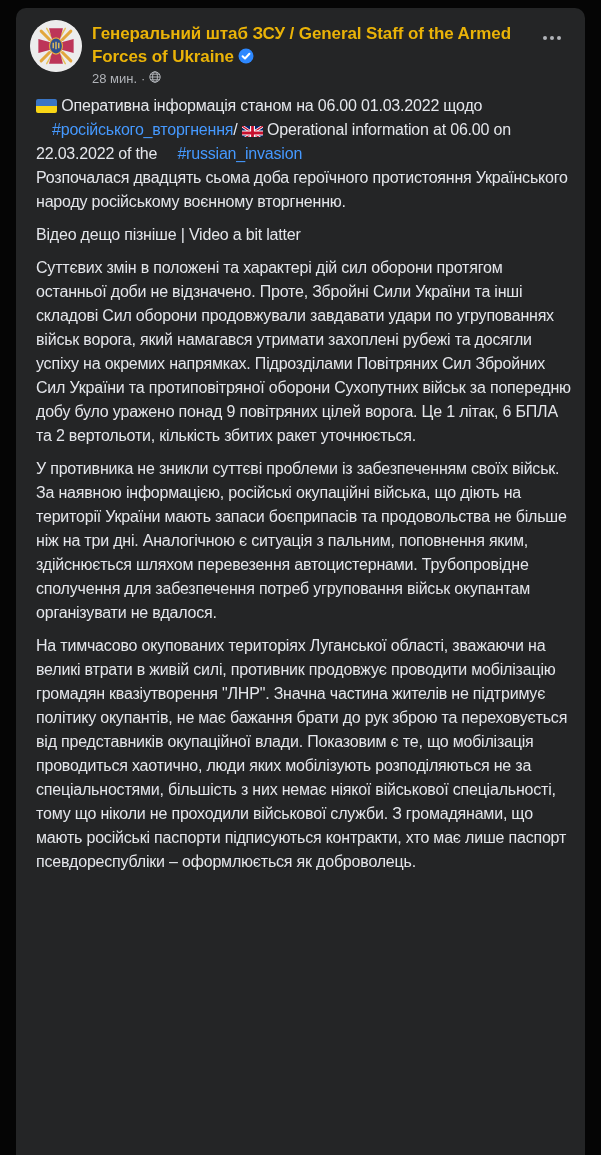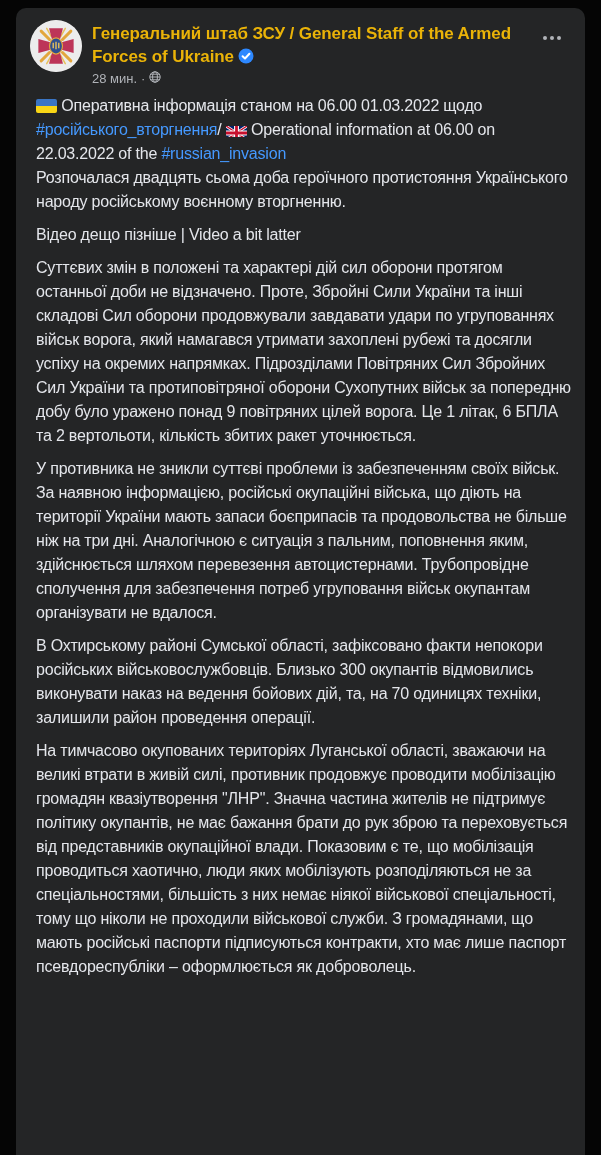--- a/index.html
+++ b/index.html
@@ -68,21 +68,21 @@
   
   .content {
     padding: 2px 12px 14px 20px;
     color: #e4e6eb;
     font-size: 16px;
     line-height: 24px;
     letter-spacing: -0.2px;
   }
   .content p { margin: 0 0 9px 0; }
   .content p.no-gap { margin-bottom: 0; }
-  a.hashtag { color: #4599ff; text-decoration: none; cursor: pointer; }
+  a.hashtag { color: #4599ff; text-decoration: none; cursor: pointer; margin-left: 16px; }
   .flag {
     display: inline-block;
     width: 21px; height: 14px;
     border-radius: 2px;
     vertical-align: -2px;
     overflow: hidden;
   }
   .flag-ua { background: linear-gradient(to bottom, #3a75c4 50%, #f9d616 50%); }
   .globe-icon { display: inline-block; }
 </style>
@@ -158,18 +158,17 @@
           <path d="M0,0 L60,40 M60,0 L0,40" stroke="#C8102E" stroke-width="4"></path>
           <path d="M30,0 V40 M0,20 H60" stroke="#ffffff" stroke-width="14"></path>
           <path d="M30,0 V40 M0,20 H60" stroke="#C8102E" stroke-width="8"></path>
         </svg></span><span> Operational information at 06.00 on 22.03.2022 of the </span><a class="hashtag">#russian_invasion</a>
     </p>
     <p>Розпочалася двадцять сьома доба героїчного протистояння Українського народу російському воєнному вторгненню.</p>
 
     <p>Відео дещо пізніше | Video a bit latter</p>
     <p>Суттєвих змін в положені та характері дій сил оборони протягом останньої доби не відзначено. Проте, Збройні Сили України та інші складові Сил оборони продовжували завдавати удари по угрупованнях військ ворога, який намагався утримати захоплені рубежі та досягли успіху на окремих напрямках. Підрозділами Повітряних Сил Збройних Сил України та протиповітряної оборони Сухопутних військ за попередню добу було уражено понад 9 повітряних цілей ворога. Це 1 літак, 6 БПЛА та 2 вертольоти, кількість збитих ракет уточнюється.</p>
     <p>У противника не зникли суттєві проблеми із забезпеченням своїх військ. За наявною інформацією, російські окупаційні війська, що діють на території України мають запаси боєприпасів та продовольства не більше ніж на три дні. Аналогічною є ситуація з пальним, поповнення яким, здійснюється шляхом перевезення автоцистернами. Трубопровідне сполучення для забезпечення потреб угруповання військ окупантам організувати не вдалося.</p>
-    <p>В Охтирському районі Сумської області, зафіксовано факти непокори російських військовослужбовців. Близько 300 окупантів відмовились виконувати наказ на ведення бойових дій, та, на 70 одиницях техніки, залишили район проведення операції.</p>
     <p>На тимчасово окупованих територіях Луганської області, зважаючи на великі втрати в живій силі, противник продовжує проводити мобілізацію громадян квазіутворення "ЛНР". Значна частина жителів не підтримує політику окупантів, не має бажання брати до рук зброю та переховується від представників окупаційної влади. Показовим є те, що мобілізація проводиться хаотично, люди яких мобілізують розподіляються не за спеціальностями, більшість з них немає ніякої військової спеціальності, тому що ніколи не проходили військової служби. З громадянами, що мають російські паспорти підписуються контракти, хто має лише паспорт псевдореспубліки – оформлюється як доброволець.</p>
 
   </div>
 
 </div>
 
 </body></html>

